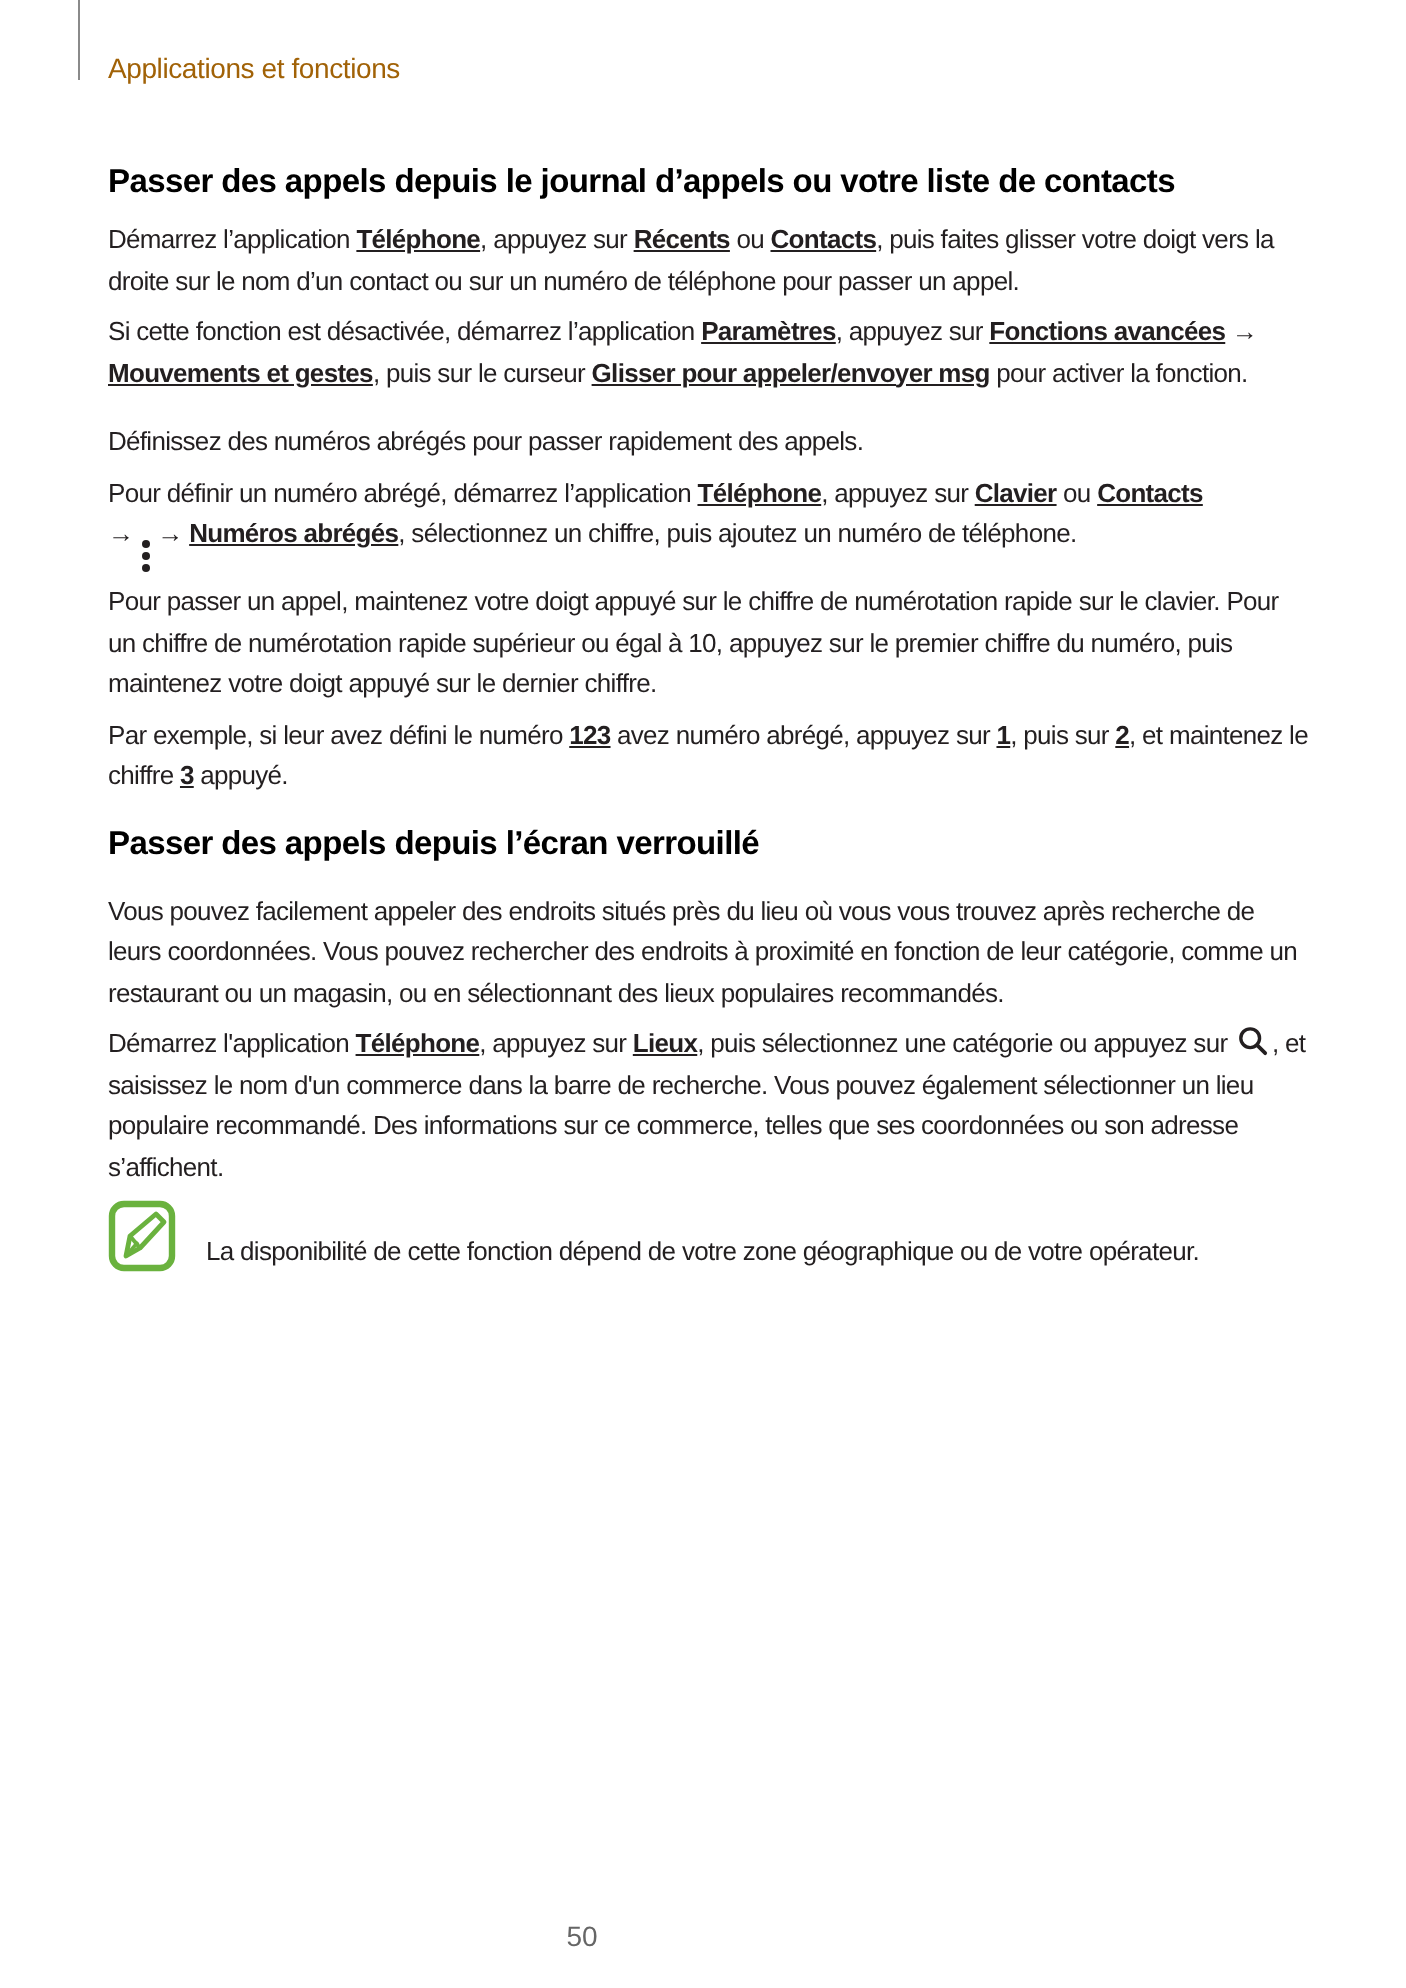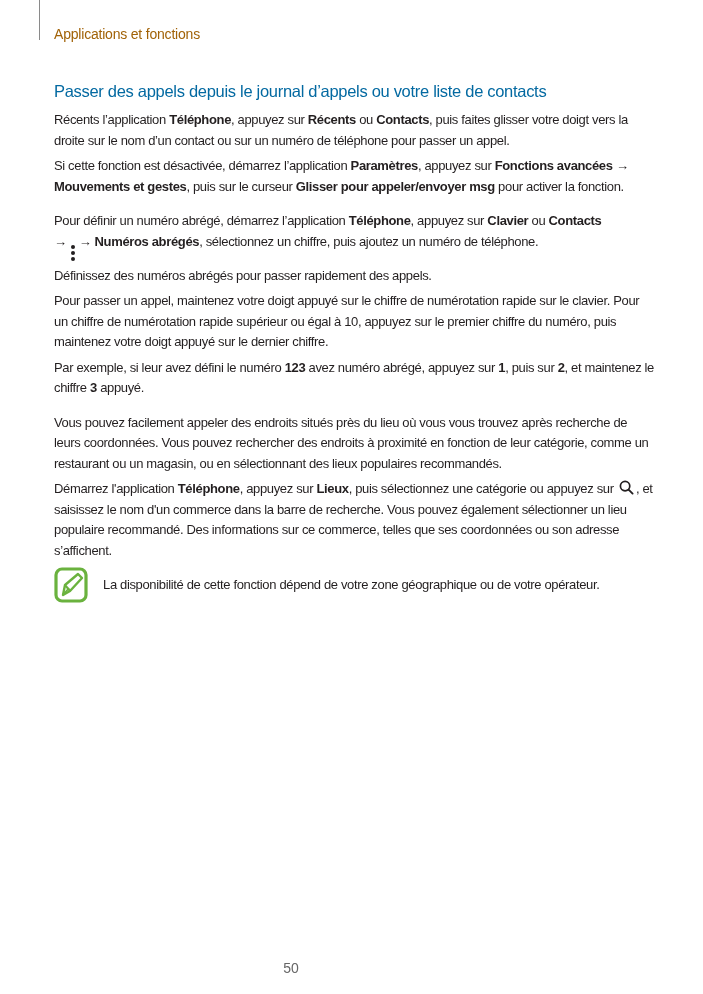--- a/index.html
+++ b/index.html
@@ -12,81 +12,82 @@
       position: absolute; left: 39px; top: 0; width: 1px; height: 40px; background: #8a8a8a;
     }
     .running-header {
       position: absolute; left: 54px; top: 26px;
       font-size: 14px; color: #a16207; letter-spacing: -0.2px;
     }
     .content {
       position: absolute; left: 54px; top: 82px; width: 600px;
     }
     h2 {
-      font-size: 16.5px; font-weight: normal; margin: 0 0 9px 0; letter-spacing: -0.3px; color: #0369a1;
+      font-size: 16.5px; font-weight: bold; margin: 0 0 9px 0; letter-spacing: -0.3px; color: #000000;
     }
     .section { margin-bottom: 14px; }
     p {
       font-size: 13px; line-height: 20.5px; margin: 0 0 5px 0; letter-spacing: -0.35px;
     }
-    b { font-weight: bold; }
+    b { font-weight: bold; text-decoration: underline; }
     .inline-icon { display: inline-block; vertical-align: middle; }
     .more-icon {
       display: inline-flex; flex-direction: column; justify-content: space-between;
       width: 4px; height: 16px; margin: 0 4px; vertical-align: -3px;
     }
     .more-icon span { display: block; width: 4px; height: 4px; border-radius: 50%; background: #231f20; }
     .phone-icon {
       display: inline-flex; align-items: center; justify-content: center;
       width: 18px; height: 20px; border-radius: 7px; background: #4f8a78; color: #ffffff;
       font-size: 12px; font-weight: bold; vertical-align: -4px; margin-left: 2px;
     }
     .search-icon { width: 15px; height: 15px; vertical-align: -2px; margin: 0 2px; }
-    .note { display: flex; align-items: center; margin-top: 6px; }
+    .note { display: flex; align-items: flex-end; margin-top: 6px; }
     .note-icon { width: 34px; height: 36px; flex: 0 0 34px; margin-right: 15px; margin-top: 0px; }
     .note p { margin: 0; }
     .page-number {
       position: absolute; left: 0; width: 582px; top: 960px; text-align: center;
       font-size: 14px; color: #666666;
     }
   </style>
 </head>
 <body>
 
 <div class="margin-line"></div>
 <div class="running-header">Applications et fonctions</div>
 
 <div class="content">
 
   <div class="section">
     <h2>Passer des appels depuis le journal d’appels ou votre liste de contacts</h2>
     <p>
-      <span>Récents l’application </span><b>Téléphone</b><span>, appuyez sur </span><b>Récents</b><span> ou </span><b>Contacts</b><span>, puis faites glisser votre doigt vers la droite sur le nom d’un contact ou sur un numéro de téléphone pour passer un appel.</span>
+      <span>Démarrez l’application </span><b>Téléphone</b><span>, appuyez sur </span><b>Récents</b><span> ou </span><b>Contacts</b><span>, puis faites glisser votre doigt vers la droite sur le nom d’un contact ou sur un numéro de téléphone pour passer un appel.</span>
     </p>
     <p>
       <span>Si cette fonction est désactivée, démarrez l’application </span><b>Paramètres</b><span>, appuyez sur </span><b>Fonctions avancées</b><span> → </span><b>Mouvements et gestes</b><span>, puis sur le curseur </span><b>Glisser pour appeler/envoyer msg</b><span> pour activer la fonction.</span>
     </p>
   </div>
 
   <div class="section">
+    <p>Définissez des numéros abrégés pour passer rapidement des appels.</p>
     <p>
       <span>Pour définir un numéro abrégé, démarrez l’application </span><b>Téléphone</b><span>, appuyez sur </span><b>Clavier</b><span> ou </span><b>Contacts</b><br><span> →</span><span class="more-icon">
           <span></span>
           <span></span>
           <span></span>
         </span><span>→ </span><b>Numéros abrégés</b><span>, sélectionnez un chiffre, puis ajoutez un numéro de téléphone.</span>
     </p>
-    <p>Définissez des numéros abrégés pour passer rapidement des appels.</p>
     <p>Pour passer un appel, maintenez votre doigt appuyé sur le chiffre de numérotation rapide sur le clavier. Pour un chiffre de numérotation rapide supérieur ou égal à 10, appuyez sur le premier chiffre du numéro, puis maintenez votre doigt appuyé sur le dernier chiffre.</p>
     <p>
       <span>Par exemple, si leur avez défini le numéro </span><b>123</b><span> avez numéro abrégé, appuyez sur </span><b>1</b><span>, puis sur </span><b>2</b><span>, et maintenez le chiffre </span><b>3</b><span> appuyé.</span>
     </p>
   </div>
 
   <div class="section">
+    <h2>Passer des appels depuis l’écran verrouillé</h2>
   </div>
 
   <div class="section">
     <p>Vous pouvez facilement appeler des endroits situés près du lieu où vous vous trouvez après recherche de leurs coordonnées. Vous pouvez rechercher des endroits à proximité en fonction de leur catégorie, comme un restaurant ou un magasin, ou en sélectionnant des lieux populaires recommandés.</p>
     <p>
       <span>Démarrez l'application </span><b>Téléphone</b><span>, appuyez sur </span><b>Lieux</b><span>, puis sélectionnez une catégorie ou appuyez sur </span><svg class="search-icon inline-icon" viewBox="0 0 16 16">
           <circle cx="6.5" cy="6.5" r="5" fill="none" stroke="#231f20" stroke-width="1.8"></circle>
           <line x1="10.2" y1="10.2" x2="14.5" y2="14.5" stroke="#231f20" stroke-width="2" stroke-linecap="round"></line>
         </svg><span>, et saisissez le nom d'un commerce dans la barre de recherche. Vous pouvez également sélectionner un lieu populaire recommandé. Des informations sur ce commerce, telles que ses coordonnées ou son adresse s’affichent.</span>
     </p>

